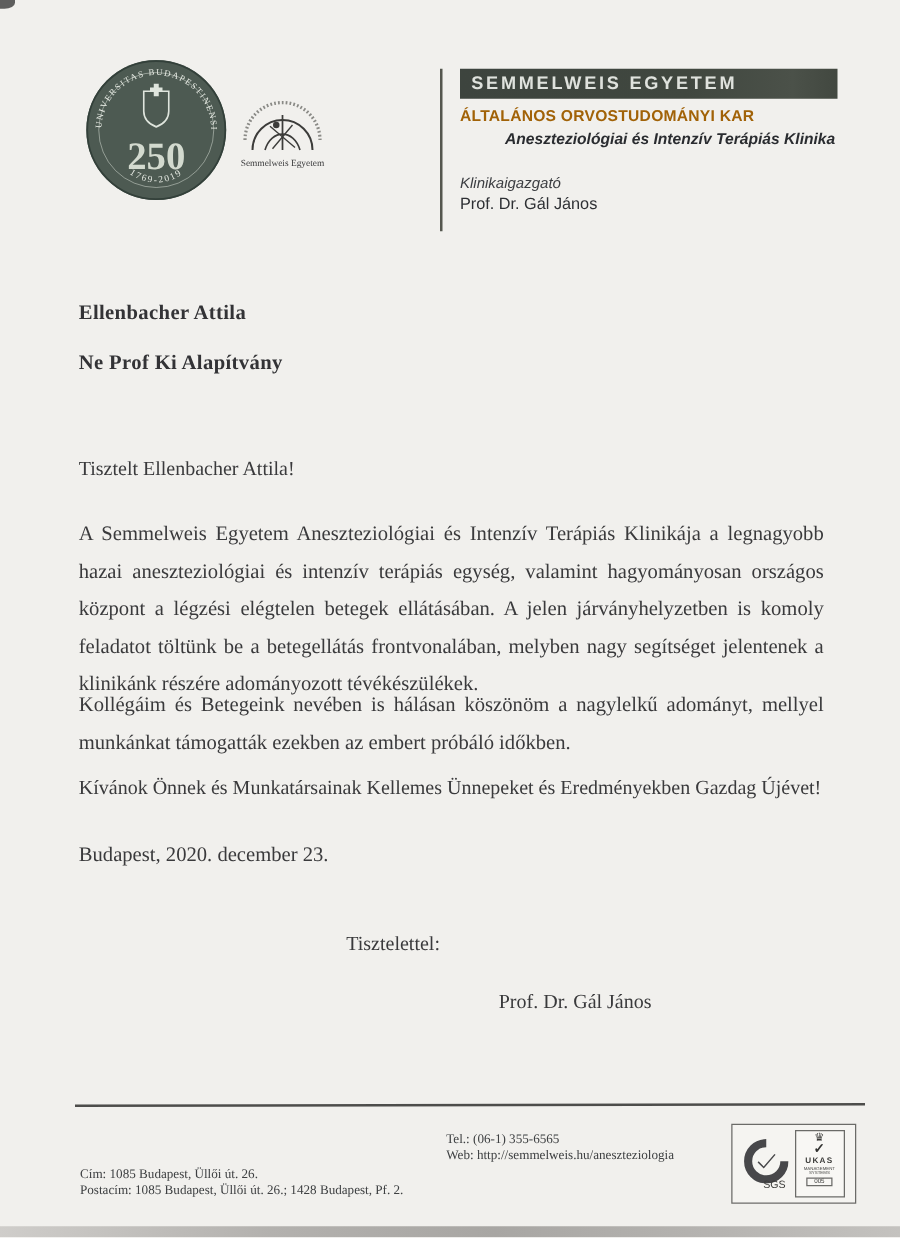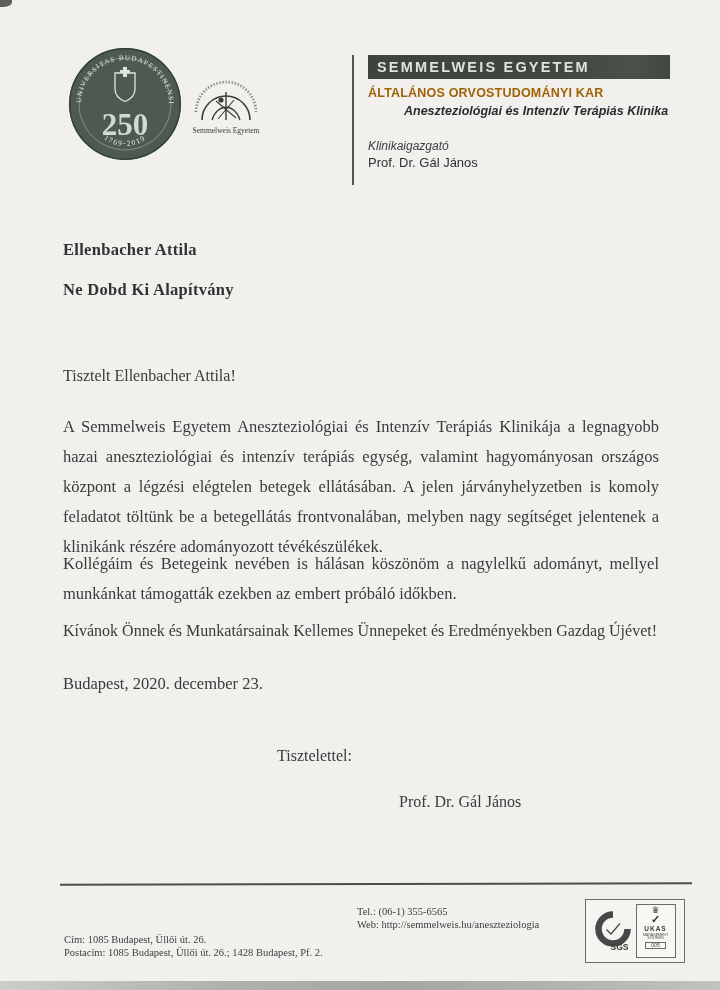--- a/index.html
+++ b/index.html
@@ -40,21 +40,21 @@
   
   .sep{position:absolute;left:60px;top:883px;width:632px;height:1.5px;background:#4d4d4b;transform:rotate(-0.12deg);}
   .footer-left{position:absolute;left:64px;top:905px;font-size:10.5px;line-height:13px;color:#3e4042;margin-top:28px;}
   .footer-right{position:absolute;left:357px;top:905px;font-size:10.5px;line-height:13px;color:#3e4042;}
   .cert-box{
     position:absolute;left:585px;top:899px;width:98px;height:62px;
     border:1px solid #6b6b68;background:#f5f4f1;display:flex;align-items:center;justify-content:center;gap:5px;
     font-family:"Liberation Sans", sans-serif;
   }
   .sgs-wrap{display:flex;flex-direction:column;align-items:center;}
-  .sgs-label{font-size:8.5px;font-weight:bold;color:#3c3c3a;margin-top:-5px;margin-left:14px;}
+  .sgs-label{font-size:8.5px;font-weight:normal;color:#3c3c3a;margin-top:-5px;margin-left:14px;}
   .ukas-wrap{
     width:38px;height:52px;border:1px solid #6b6b68;display:flex;flex-direction:column;align-items:center;
     background:#f8f7f4;line-height:1;
   }
   .ukas-crown{font-size:9px;color:#3c3c3a;margin-top:1px;}
   .ukas-check{font-size:11px;font-weight:bold;color:#323230;margin-top:-1px;}
   .ukas-name{font-size:6.5px;font-weight:bold;letter-spacing:1px;color:#3c3c3a;margin-top:1px;}
   .ukas-sub{font-size:3.5px;color:#4a4a48;margin-top:1px;text-align:center;}
   .ukas-num{font-size:5px;color:#3c3c3a;border:0.5px solid #6b6b68;padding:0 5px;margin-top:1.5px;}
 </style>
@@ -102,21 +102,21 @@
 
   <div class="right-block">
     <div class="banner">SEMMELWEIS EGYETEM</div>
     <div class="faculty">ÁLTALÁNOS ORVOSTUDOMÁNYI KAR</div>
     <div class="clinic">Aneszteziológiai és Intenzív Terápiás Klinika</div>
     <div class="director-title">Klinikaigazgató</div>
     <div class="director-name">Prof. Dr. Gál János</div>
   </div>
 
   <div class="abs recipient" style="top:240px;">Ellenbacher Attila</div>
-  <div class="abs recipient" style="top:280px;">Ne Dobd Ki Alapítvány</div>
+  <div class="abs recipient" style="top:280px;">Ne Prof Ki Alapítvány</div>
 
   <div class="abs salutation">Tisztelt Ellenbacher Attila!</div>
 
   <div class="abs para" style="top:412px;">A Semmelweis Egyetem Aneszteziológiai és Intenzív Terápiás Klinikája a legnagyobb hazai aneszteziológiai és intenzív terápiás egység, valamint hagyományosan országos központ a légzési elégtelen betegek ellátásában. A jelen járványhelyzetben is komoly feladatot töltünk be a betegellátás frontvonalában, melyben nagy segítséget jelentenek a klinikánk részére adományozott tévékészülékek.</div>
   <div class="abs para" style="top:549px;">Kollégáim és Betegeink nevében is hálásan köszönöm a nagylelkű adományt, mellyel munkánkat támogatták ezekben az embert próbáló időkben.</div>
   <div class="abs para para3" style="top:616px;">Kívánok Önnek és Munkatársainak Kellemes Ünnepeket és Eredményekben Gazdag Újévet!</div>
 
   <div class="abs date-line">Budapest, 2020. december 23.</div>
   <div class="abs closing">Tisztelettel:</div>
   <div class="abs signature">Prof. Dr. Gál János</div>

